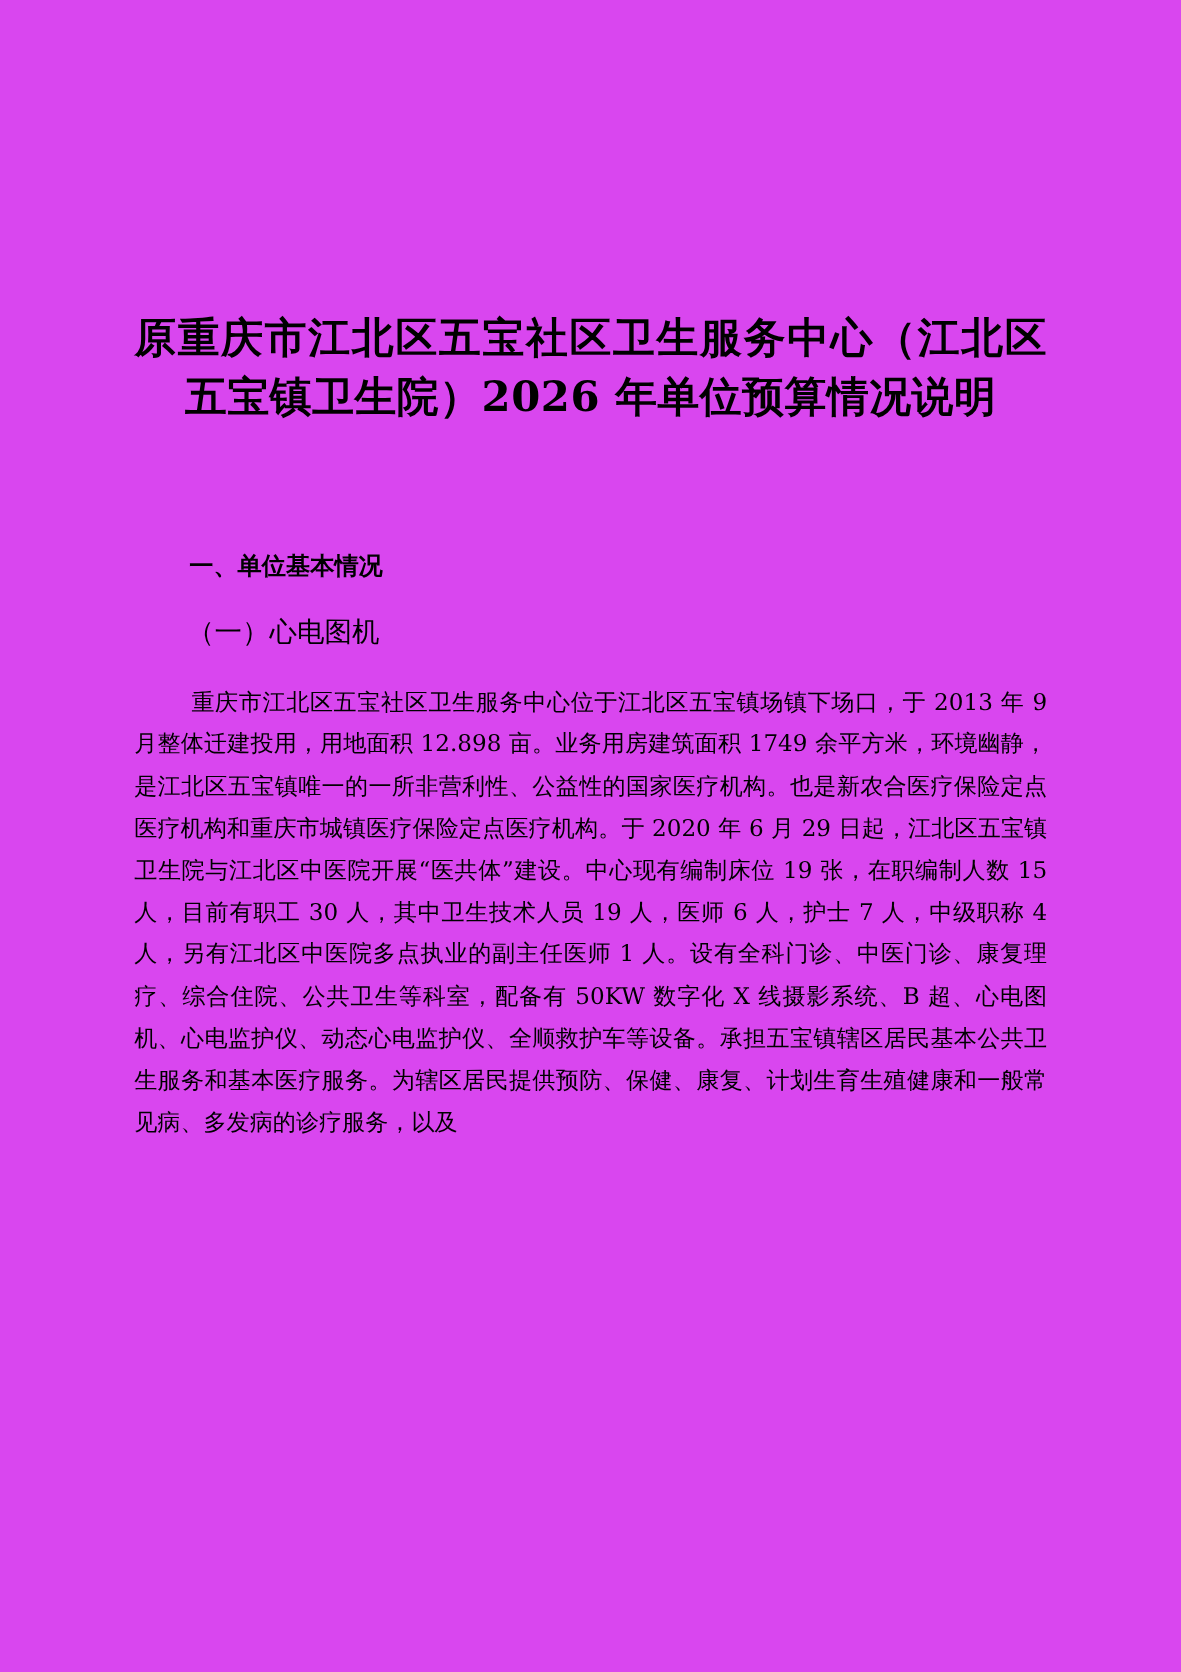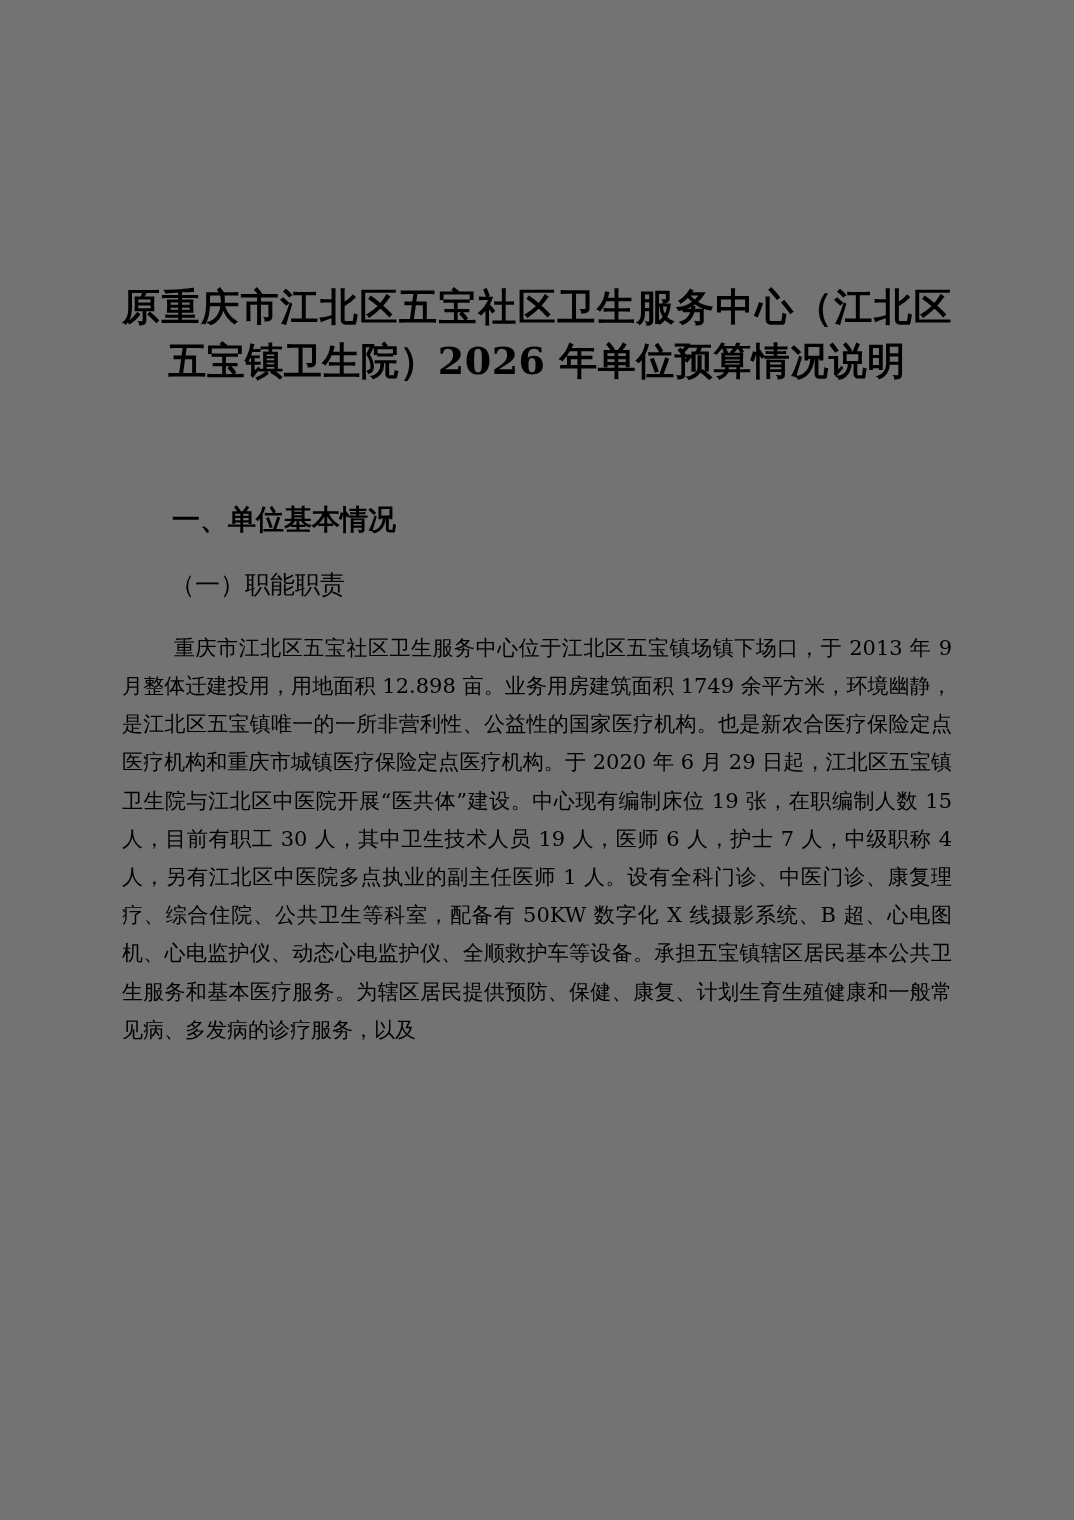--- a/index.html
+++ b/index.html
@@ -4,21 +4,21 @@
 <style>
   html, body {
     margin: 0;
     padding: 0;
     background: #ffffff;
   }
   .page {
     position: relative;
     width: 1074px;
     height: 1520px;
-    background: #737373;
+    background: #d946ef;
     margin: 0 auto;
     overflow: hidden;
     box-sizing: border-box;
   }
   .doc-body {
     position: absolute;
     left: 122px;
     top: 0;
     width: 830px;
   }
@@ -34,21 +34,21 @@
     text-align: justify;
     text-align-last: center;
     letter-spacing: 0.5px;
   }
   .section-heading {
     margin: 0;
     padding: 0;
     padding-top: 110px;
     font-family: "DejaVu Sans", "Liberation Sans", sans-serif;
     font-weight: 700;
-    font-size: 28px;
+    font-size: 22px;
     line-height: 1.6;
     color: #000000;
     text-indent: 50px;
   }
   .sub-heading {
     margin: 0;
     padding: 0;
     padding-top: 22px;
     font-family: "DejaVu Serif", "Liberation Serif", serif;
     font-weight: 400;
@@ -72,16 +72,16 @@
     word-break: break-all;
   }
 </style>
 </head>
 <body>
 
 <div class="page">
   <div class="doc-body">
     <h1 class="doc-title">原重庆市江北区五宝社区卫生服务中心（江北区五宝镇卫生院）2026 年单位预算情况说明</h1>
     <h2 class="section-heading">一、单位基本情况</h2>
-    <h3 class="sub-heading">（一）职能职责</h3>
+    <h3 class="sub-heading">（一）心电图机</h3>
     <p class="body-paragraph">重庆市江北区五宝社区卫生服务中心位于江北区五宝镇场镇下场口，于 2013 年 9 月整体迁建投用，用地面积 12.898 亩。业务用房建筑面积 1749 余平方米，环境幽静，是江北区五宝镇唯一的一所非营利性、公益性的国家医疗机构。也是新农合医疗保险定点医疗机构和重庆市城镇医疗保险定点医疗机构。于 2020 年 6 月 29 日起，江北区五宝镇卫生院与江北区中医院开展“医共体”建设。中心现有编制床位 19 张，在职编制人数 15 人，目前有职工 30 人，其中卫生技术人员 19 人，医师 6 人，护士 7 人，中级职称 4 人，另有江北区中医院多点执业的副主任医师 1 人。设有全科门诊、中医门诊、康复理疗、综合住院、公共卫生等科室，配备有 50KW 数字化 X 线摄影系统、B 超、心电图机、心电监护仪、动态心电监护仪、全顺救护车等设备。承担五宝镇辖区居民基本公共卫生服务和基本医疗服务。为辖区居民提供预防、保健、康复、计划生育生殖健康和一般常见病、多发病的诊疗服务，以及</p>
   </div>
 </div>
 
 </body></html>

